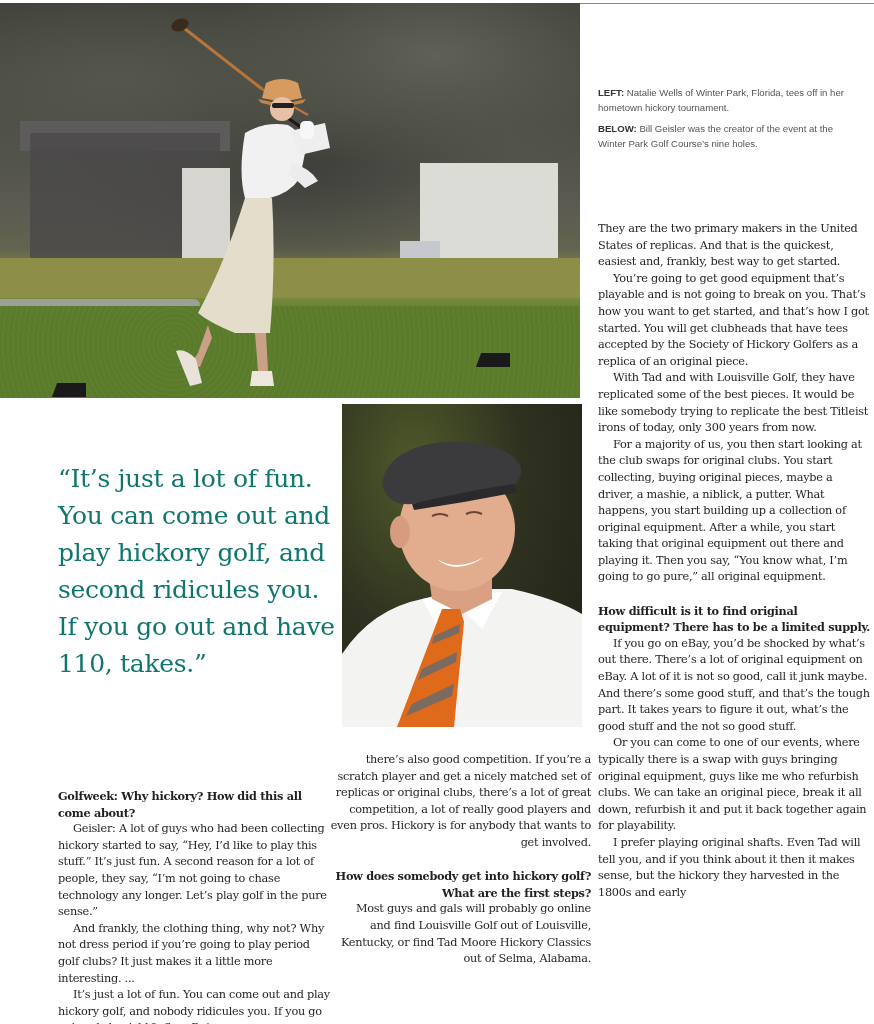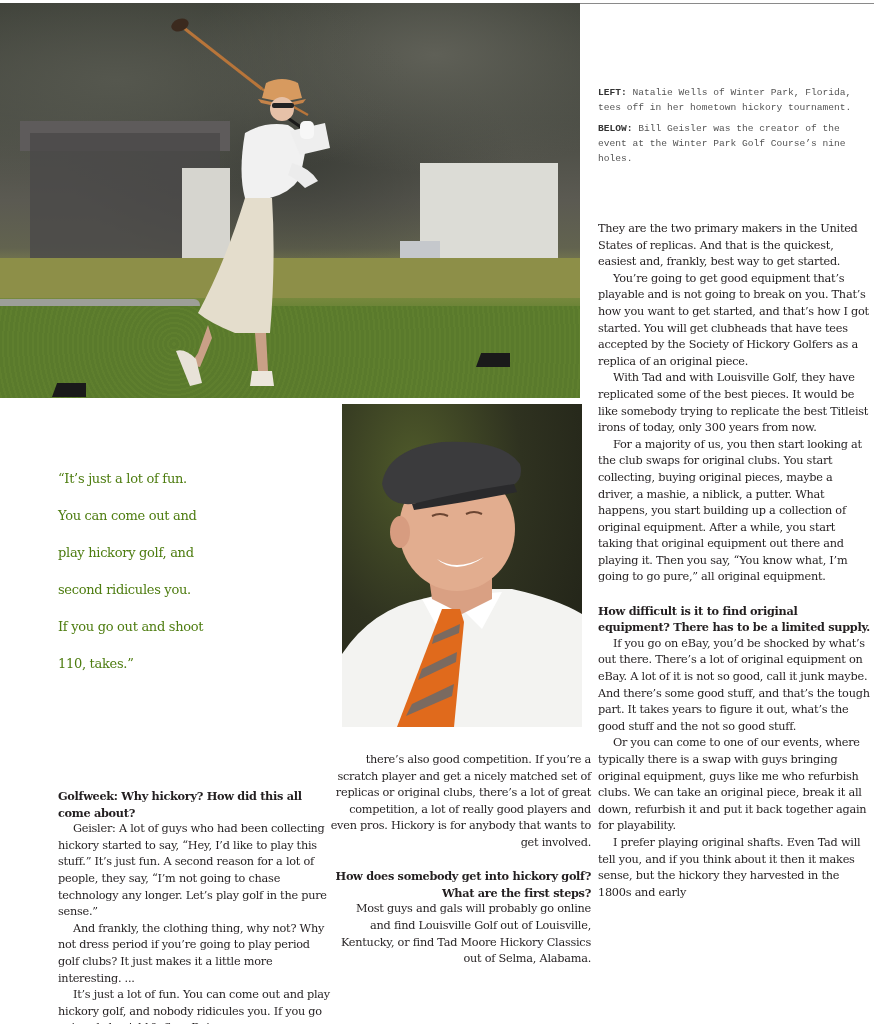--- a/index.html
+++ b/index.html
@@ -27,29 +27,29 @@
   .photo-golfer .fairway-band { position:absolute; left:0; top:255px; width:580px; height:40px; background:#8d8f48; }
   .photo-golfer .path { position:absolute; left:0; top:296px; width:200px; height:12px; background:#9d9f98; border-radius: 0 6px 6px 0; }
   .photo-golfer .grass { position:absolute; left:0; top:303px; width:580px; height:95px;
     background: repeating-radial-gradient(circle at 30% 40%, #5f7f2e 0 2px, #5a7a2c 2px 5px); }
   .tee-marker { position:absolute; width:34px; height:14px; background:#1a1a1a; clip-path: polygon(15% 0, 100% 0, 100% 100%, 0 100%); }
   .golfer { position:absolute; left:0; top:0; width:580px; height:395px; }
 
   
   .caption {
     position: absolute; left: 598px; top: 85px; width: 260px;
-    font-family: Liberation Mono, monospace; font-size: 9.6px; line-height: 15px; color: #555555;
+    font-family: Liberation Sans, sans-serif; font-size: 9.6px; line-height: 15px; color: #555555;
   }
   .caption p { margin: 0 0 6px 0; }
   .caption .label { font-weight: bold; color: #333333; }
 
   
   .pull-quote {
     position: absolute; left: 58px; top: 460px; width: 280px;
-    font-family: "DejaVu Serif", serif; font-size: 13px; line-height: 37px; color: #4d7c0f;
+    font-family: "DejaVu Serif", serif; font-size: 25px; line-height: 37px; color: #0f766e;
     letter-spacing: -0.3px;
   }
   .pull-quote span { display: block; white-space: nowrap; }
 
   
   .photo-portrait {
     position: absolute; left: 342px; top: 404px; width: 240px; height: 323px; overflow: hidden;
     background: radial-gradient(ellipse at 30% 20%, #4f5a2a 0%, #2f3220 45%, #1e1f16 100%);
   }
 
@@ -116,21 +116,21 @@
 <div class="caption">
   <p><span class="label">LEFT:</span><span> Natalie Wells of Winter Park, Florida, tees off in her hometown hickory tournament.</span></p>
   <p><span class="label">BELOW:</span><span> Bill Geisler was the creator of the event at the Winter Park Golf Course’s nine holes.</span></p>
 </div>
 
 <div class="pull-quote">
   <span>“It’s just a lot of fun.</span>
   <span>You can come out and</span>
   <span>play hickory golf, and</span>
   <span>second ridicules you.</span>
-  <span>If you go out and shoot</span>
+  <span>If you go out and have</span>
   <span>110, takes.”</span>
 </div>
 
 <div class="photo-portrait" title="Bill Geisler smiling, wearing a gray flat cap, white shirt and orange striped tie">
   <svg width="240" height="323" viewBox="0 0 240 323">
 
     <path d="M0 250 Q30 205 80 195 L120 185 L170 185 Q215 195 240 210 L240 323 L0 323 Z" fill="#f3f3f1"></path>
     <path d="M80 195 L100 232 L120 205 L140 225 L160 188 Z" fill="#ffffff"></path>
 
     <path d="M85 160 L150 160 L150 195 L120 210 L90 195 Z" fill="#d9a083"></path>

